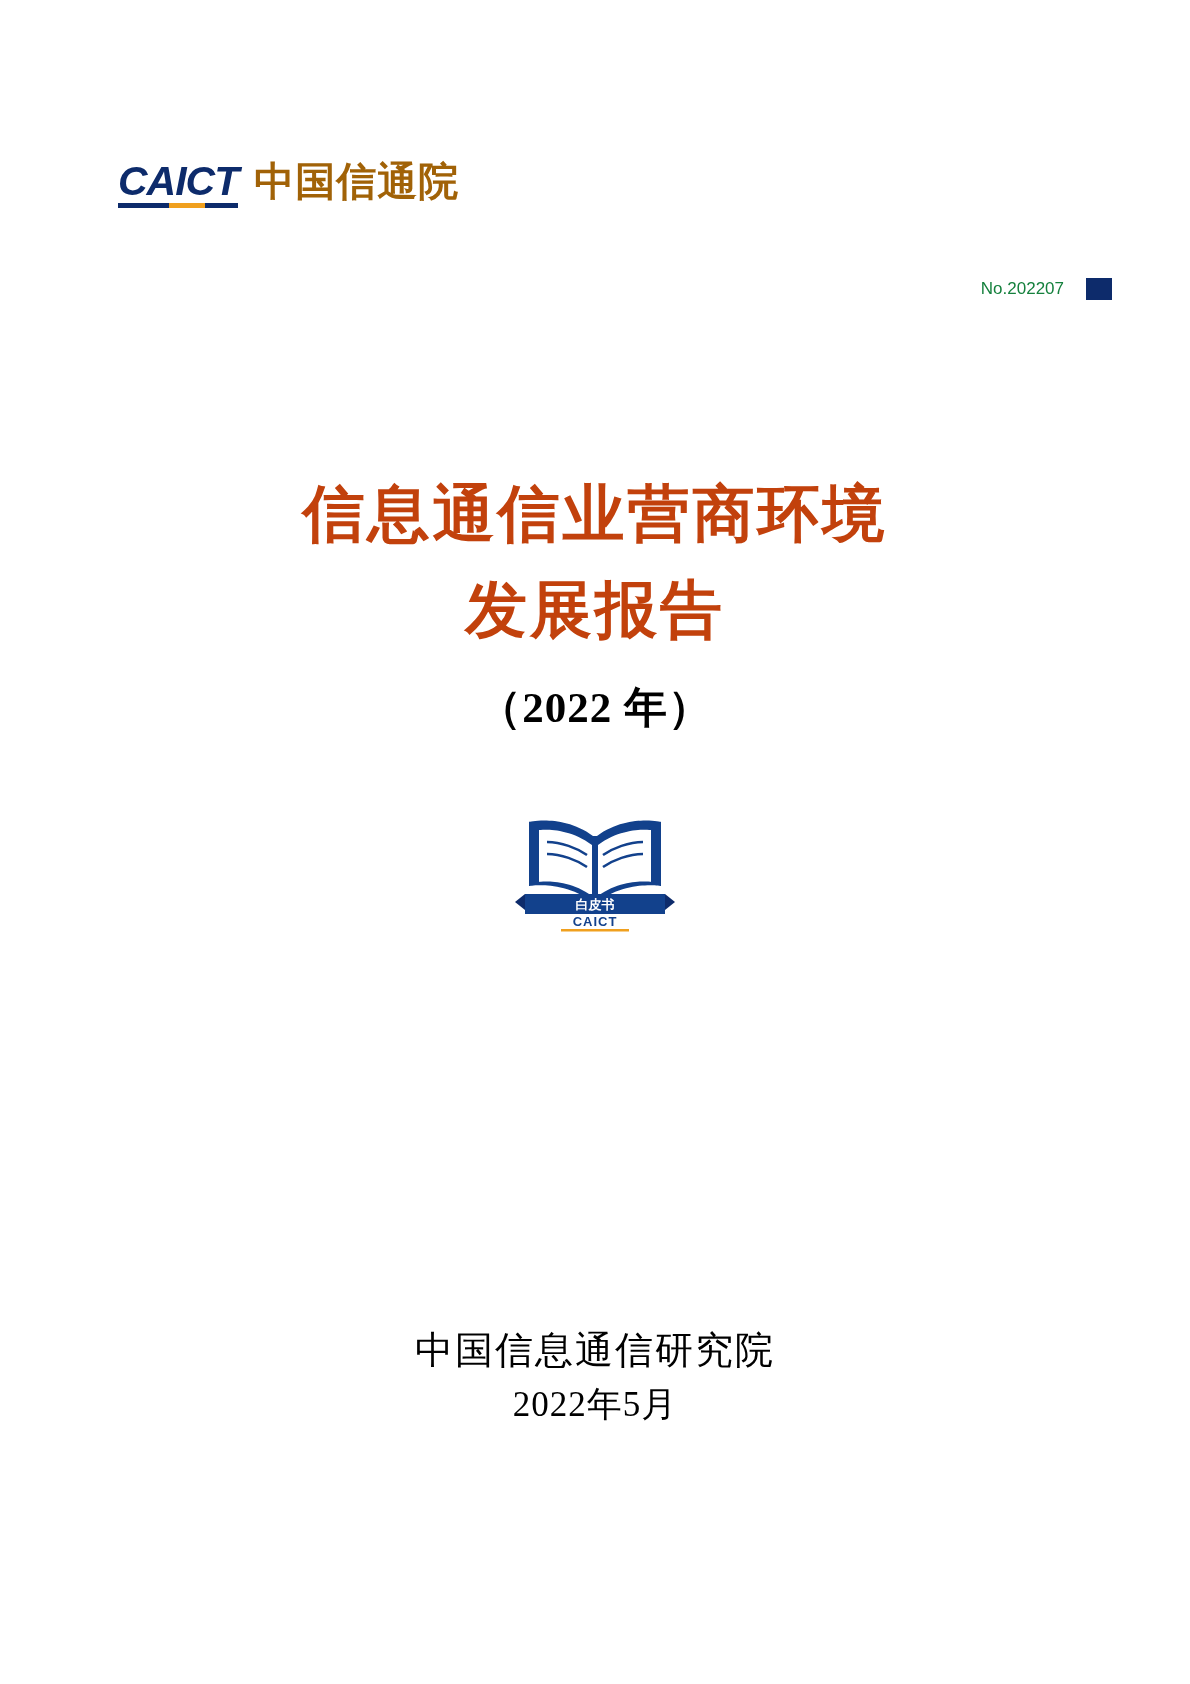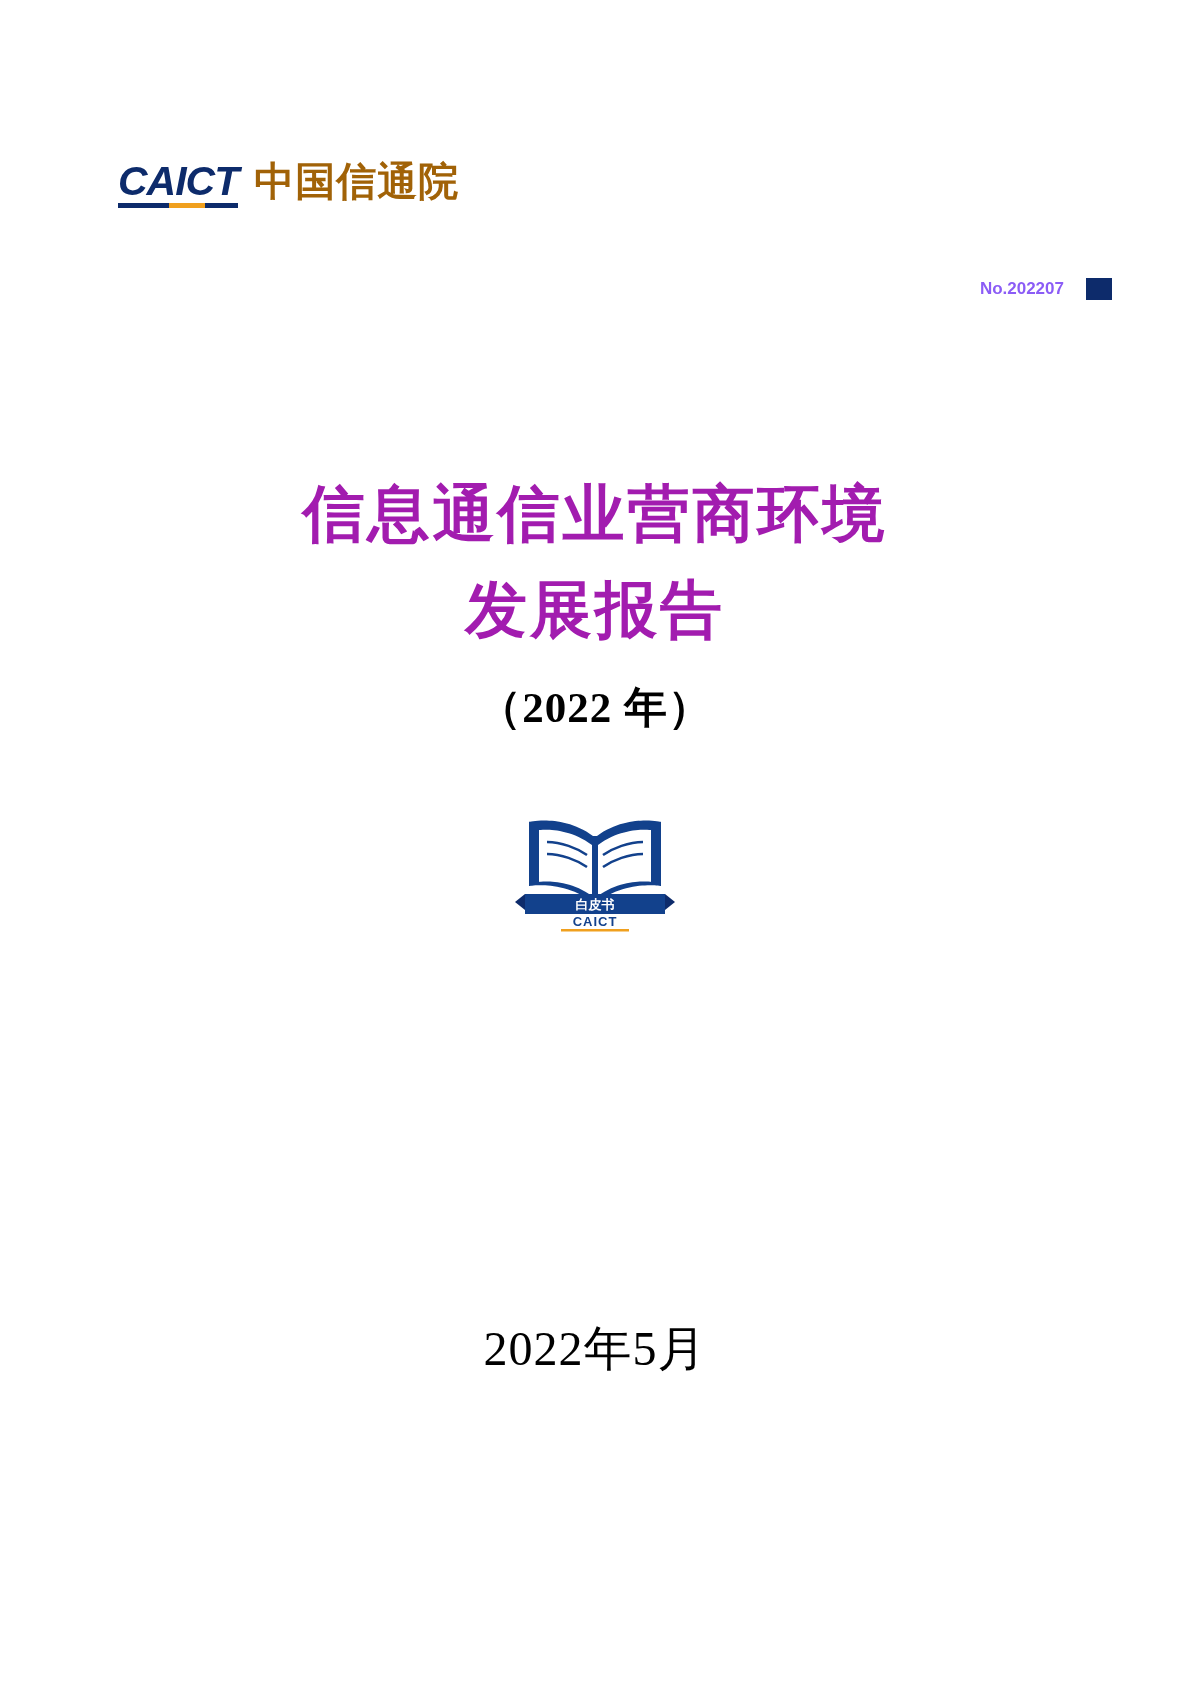--- a/index.html
+++ b/index.html
@@ -75,23 +75,23 @@
   
   .report-no-row {
     position: absolute;
     right: 78px;
     top: 278px;
     display: flex;
     align-items: center;
   }
   .report-no {
     font-family: "Liberation Sans", sans-serif;
-    font-weight: bold;
+    font-weight: normal;
     font-size: 17px;
-    color: #8b5cf6;
+    color: #15803d;
     letter-spacing: 0px;
   }
   .report-no-square {
     width: 26px;
     height: 22px;
     background: #0d2b6b;
     margin-left: 22px;
   }
 
   
@@ -101,21 +101,21 @@
     right: 0;
     top: 466px;
     text-align: center;
   }
   .title-line {
     font-family: "Liberation Sans", sans-serif;
     font-weight: bold;
     font-size: 62px;
     line-height: 96px;
     letter-spacing: 3px;
-    color: #a21caf;
+    color: #c2410c;
   }
   .subtitle {
     font-family: "Liberation Serif", serif;
     font-weight: bold;
     font-size: 43px;
     line-height: 72px;
     margin-top: 14px;
     letter-spacing: 1px;
     color: #000000;
     text-align: center;
@@ -141,21 +141,21 @@
   }
   .footer-org {
     font-family: "Liberation Serif", serif;
     font-size: 38px;
     line-height: 56px;
     letter-spacing: 2px;
     color: #000000;
   }
   .footer-date {
     font-family: "Liberation Serif", serif;
-    font-size: 48px;
+    font-size: 35px;
     line-height: 54px;
     letter-spacing: 1px;
     color: #000000;
   }
 </style>
 </head>
 <body>
 
 <div class="logo-block">
   <span class="logo-mark">
@@ -200,14 +200,15 @@
     <path d="M10 92 L0 100 L10 108 Z" fill="#0d2b6b"></path>
     <path d="M150 92 L160 100 L150 108 Z" fill="#0d2b6b"></path>
     <rect x="52" y="94" width="56" height="16" fill="#12418c"></rect>
     <text x="80" y="107" font-family="'Liberation Sans', sans-serif" font-size="13" font-weight="bold" fill="#ffffff" text-anchor="middle">白皮书</text>
     <text x="80" y="124" font-family="'Liberation Sans', sans-serif" font-size="13" font-weight="bold" fill="#12418c" text-anchor="middle" letter-spacing="1">CAICT</text>
     <rect x="46" y="127" width="68" height="2.5" fill="#f0a01e"></rect>
   </svg>
 </div>
 
 <div class="footer">
+  <div class="footer-org">中国信息通信研究院</div>
   <div class="footer-date">2022年5月</div>
 </div>
 
 </body></html>

